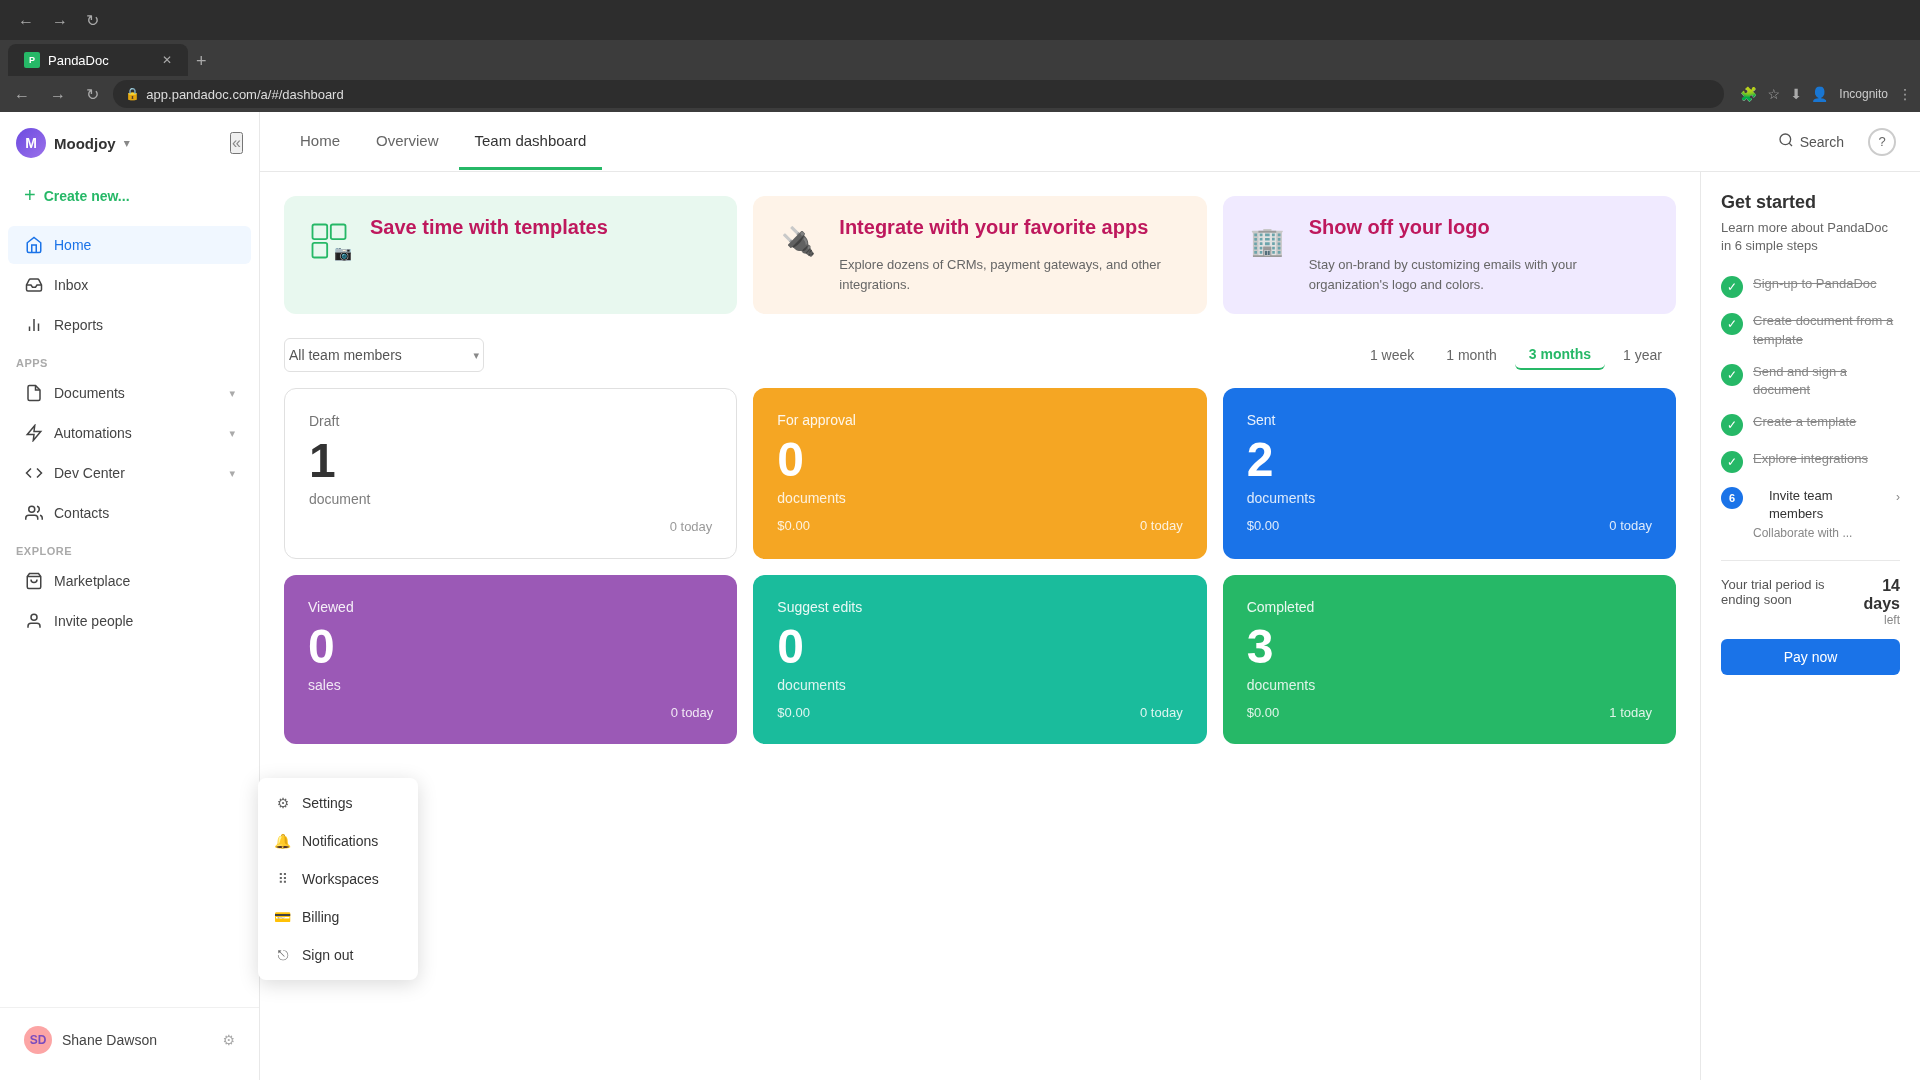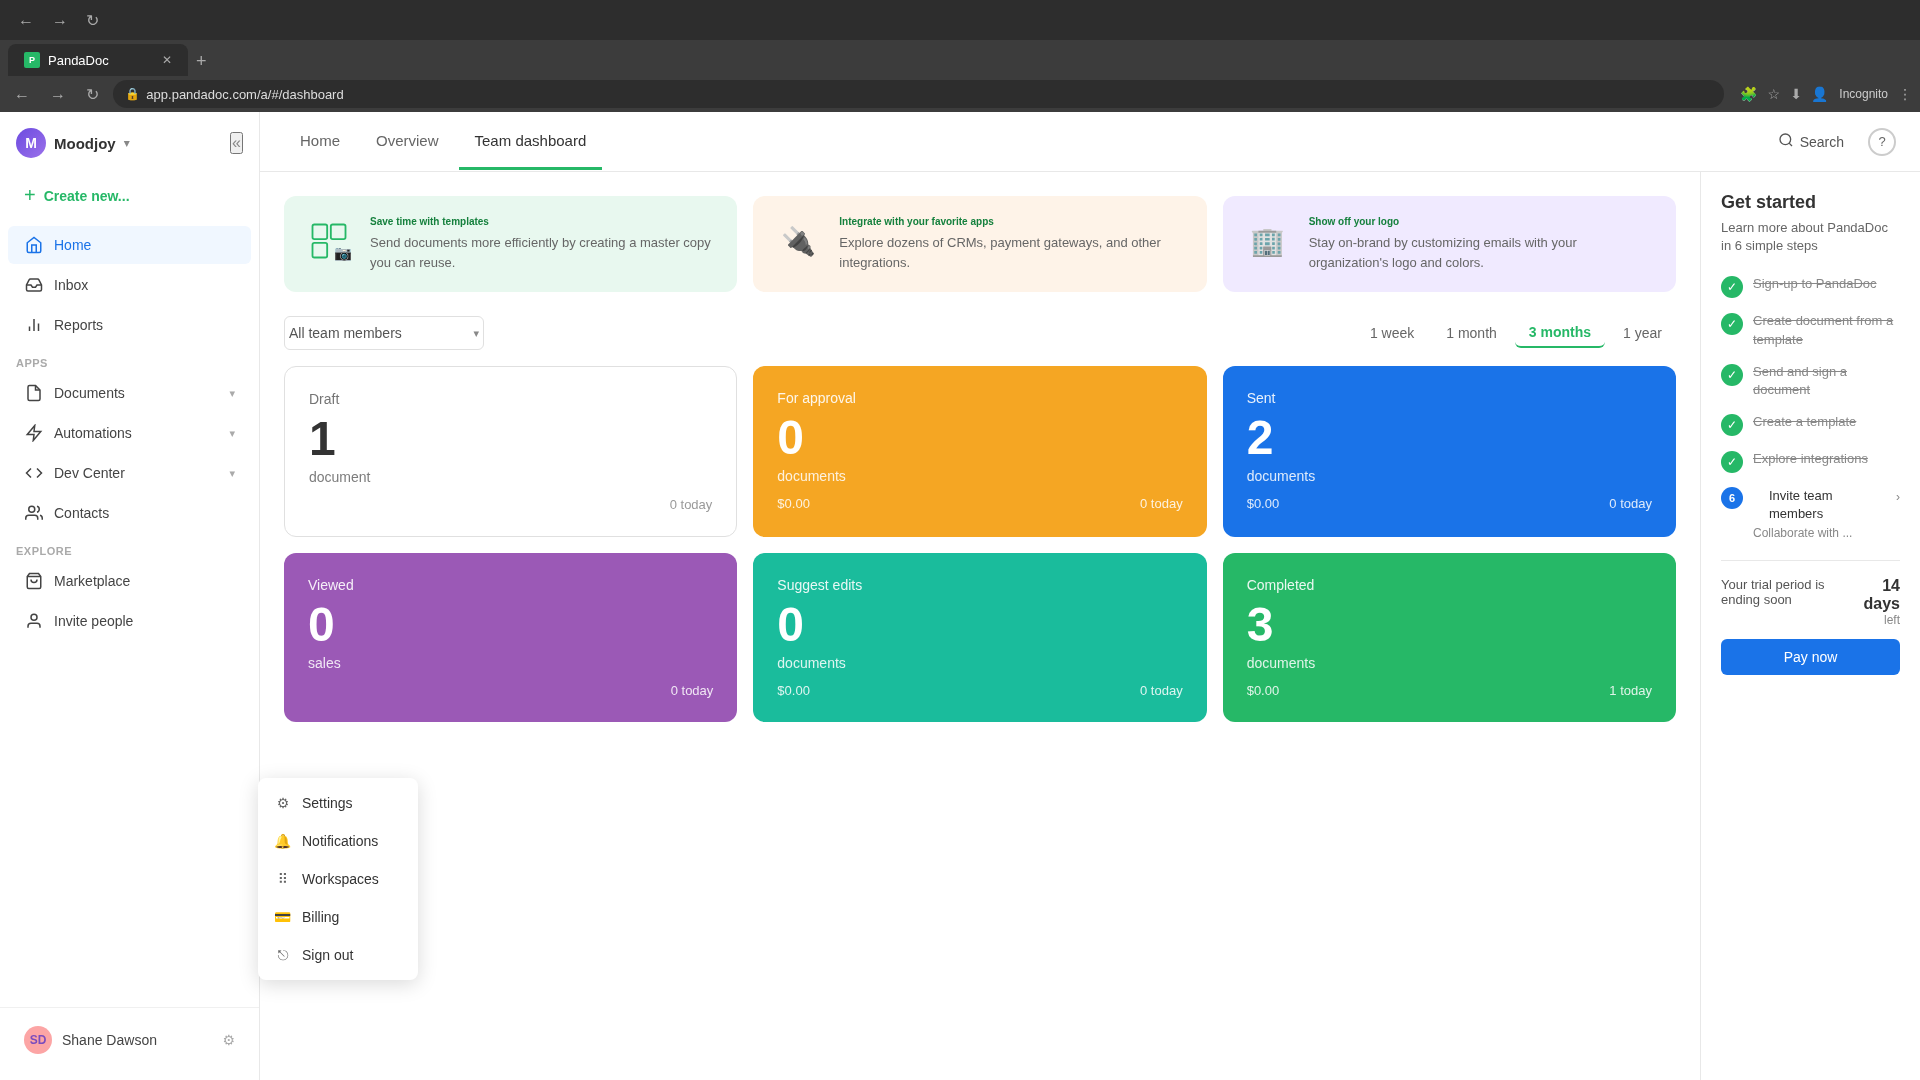--- a/index.html
+++ b/index.html
@@ -65,21 +65,21 @@
     .main-panel { flex: 1; overflow-y: auto; padding: 24px; }
     .right-panel { width: 220px; background: #fff; border-left: 1px solid #e8e8e8; padding: 20px; overflow-y: auto; flex-shrink: 0; }
 
     
     .feature-cards { display: grid; grid-template-columns: repeat(3, 1fr); gap: 16px; margin-bottom: 24px; }
     .feature-card { border-radius: 12px; padding: 20px; display: flex; gap: 16px; align-items: flex-start; }
     .feature-card.green { background: #e8f8ef; }
     .feature-card.orange { background: #fef3e8; }
     .feature-card.purple { background: #f0eaff; }
     .feature-card-icon { width: 50px; height: 50px; flex-shrink: 0; display: flex; align-items: center; justify-content: center; font-size: 28px; }
-    .feature-card-text h3 { font-size: 10px; font-weight: 600; color: #15803d; margin-bottom: 6px; }
+    .feature-card-text h3 { font-size: 20px; font-weight: 600; color: #be185d; margin-bottom: 16px; }
     .feature-card-text p { font-size: 13px; color: #666; line-height: 1.5; }
 
     
     .filter-row { display: flex; align-items: center; justify-content: space-between; margin-bottom: 16px; }
     .team-filter { display: flex; align-items: center; gap: 8px; background: #fff; border: 1px solid #e0e0e0; border-radius: 6px; padding: 8px 4px; font-size: 14px; color: #555; cursor: pointer; min-width: 200px; }
     .filter-chevron { margin-left: auto; color: #888; font-size: 11px; }
     .time-filters { display: flex; gap: 4px; }
     .time-btn { padding: 6px 14px; border-radius: 6px; font-size: 14px; color: #666; cursor: pointer; border: none; background: none; }
     .time-btn.active { color: #26b867; font-weight: 600; border-bottom: 2px solid #26b867; }
 
@@ -337,21 +337,20 @@
             <div class="feature-card-icon">
               <svg width="44" height="44" viewBox="0 0 48 48" fill="none" stroke="#26b867" stroke-width="2">
                 <rect x="6" y="6" width="16" height="16" rx="2" stroke="#26b867" fill="none"></rect>
                 <rect x="26" y="6" width="16" height="16" rx="2" stroke="#26b867" fill="none"></rect>
                 <rect x="6" y="26" width="16" height="16" rx="2" stroke="#26b867" fill="none"></rect>
                 <text x="30" y="42" font-size="16" fill="#26b867">📷</text>
               </svg>
             </div>
             <div class="feature-card-text">
               <h3>Save time with templates</h3>
-              <p>Send documents more efficiently by creating a master copy you can reuse.</p>
             </div>
           </div>
 
           <div class="feature-card orange">
             <div class="feature-card-icon">🔌</div>
             <div class="feature-card-text">
               <h3>Integrate with your favorite apps</h3>
               <p>Explore dozens of CRMs, payment gateways, and other integrations.</p>
             </div>
           </div>

